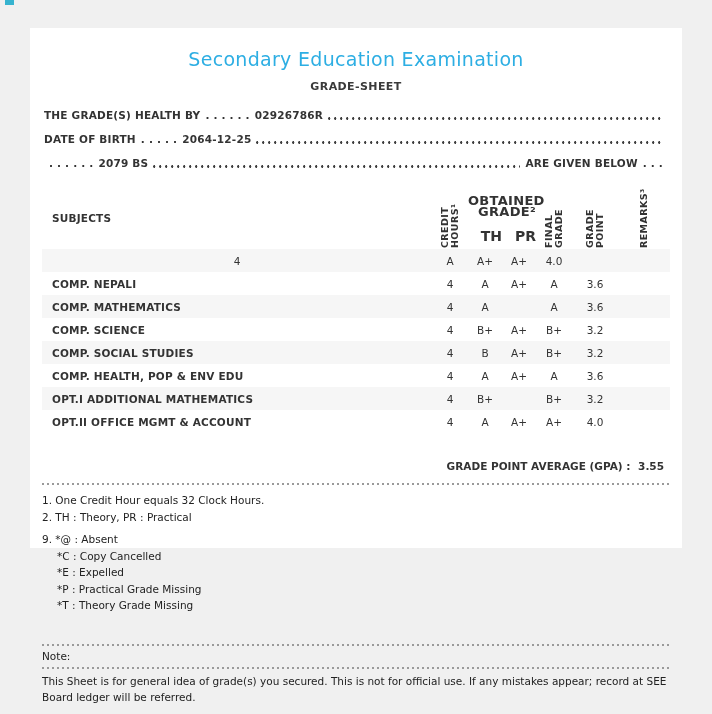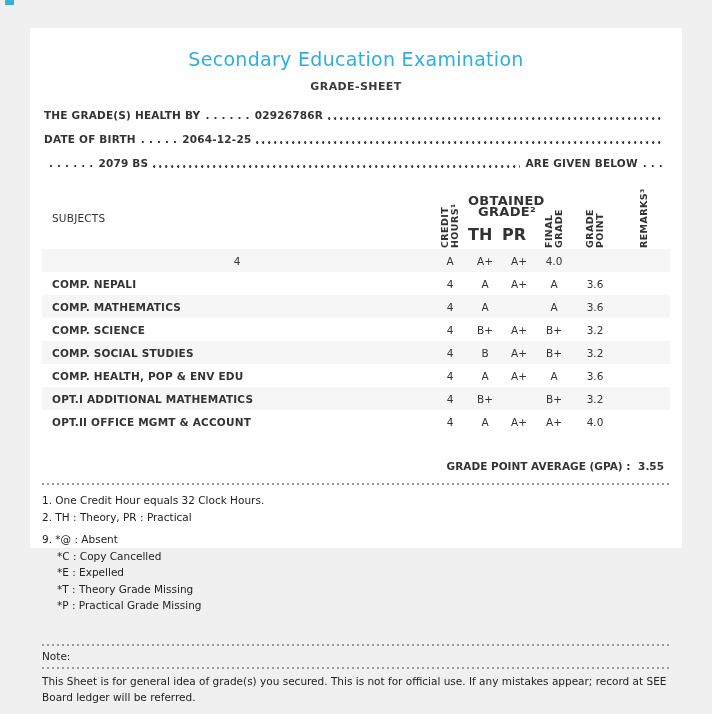--- a/index.html
+++ b/index.html
@@ -28,32 +28,32 @@
   .info-line .dots { margin: 0 5px; }
   .leader {
     flex: 1 1 auto; height: 10px; margin: 4px 5px 0;
     background-image: radial-gradient(circle at 1.2px 6.5px, #3f3f3f 1.05px, transparent 1.4px);
     background-size: 6px 10px; background-repeat: repeat-x;
   }
 
   .grades-table { margin-top: 12px; font-size: 10.5px; }
   .thead, .trow { display: grid; grid-template-columns: 1fr 36px 34px 34px 36px 46px 52px; }
   .thead { height: 62px; }
-  .hsubj { display: flex; align-items: center; padding-left: 10px; font-weight: 400; letter-spacing: .2px; }
+  .hsubj { display: flex; align-items: center; padding-left: 10px; font-weight: 700; letter-spacing: .2px; }
   .vcell { position: relative; }
   .vwrap {
     position: absolute; left: 50%; top: 50%; width: 60px;
     transform: translate(-50%,-50%) rotate(-90deg);
     font-size: 9.5px; font-weight: 700; line-height: 10px; letter-spacing: .4px; text-align: left;
   }
   .vwrap span { display: block; white-space: nowrap; }
   .obtained { grid-column: span 2; display: flex; flex-direction: column; justify-content: space-between; padding: 8px 0 5px; font-weight: 700; text-align: center; }
   .og-label span { display: block; line-height: 11px; font-size: 13px; letter-spacing: .3px; text-align: right; }
   .og-sub { display: flex; }
-  .og-sub span { flex: 1; text-align: left; font-size: 16px; }
+  .og-sub span { flex: 1; text-align: right; font-size: 14px; }
 
   .tbody .trow { height: 23px; align-items: center; }
   .tbody .trow:nth-child(odd) { background: #f6f6f6; }
   .subj { padding-left: 10px; font-weight: 700; letter-spacing: .2px; }
   .val { text-align: center; }
 
   .gpa { margin-top: 27px; text-align: right; font-size: 10.5px; font-weight: 700; padding-right: 6px; }
   .gpa .gpa-value { margin-left: 4px; }
   .status { margin-top: 9px; text-align: right; font-size: 10.5px; font-weight: 700; padding-right: 6px; }
 
@@ -230,22 +230,22 @@
   </div>
 
   <div class="sep"></div>
 
   <div class="footnotes">
     <div class="fn">1. One Credit Hour equals 32 Clock Hours.</div>
     <div class="fn">2. TH : Theory, PR : Practical</div>
     <div class="fn gap">9. *@ : Absent</div>
     <div class="fn indent">*C : Copy Cancelled</div>
     <div class="fn indent">*E : Expelled</div>
+    <div class="fn indent">*P : Practical Grade Missing</div>
     <div class="fn indent">*T : Theory Grade Missing</div>
-    <div class="fn indent">*P : Practical Grade Missing</div>
   </div>
 
   <div class="note-block">
     <div class="note-sep"></div>
     <div class="note-label">Note:</div>
     <div class="note-sep"></div>
     <div class="note-text">This Sheet is for general idea of grade(s) you secured. This is not for official use. If any mistakes appear; record at SEE Board ledger will be referred.</div>
   </div>
 
 </div>

